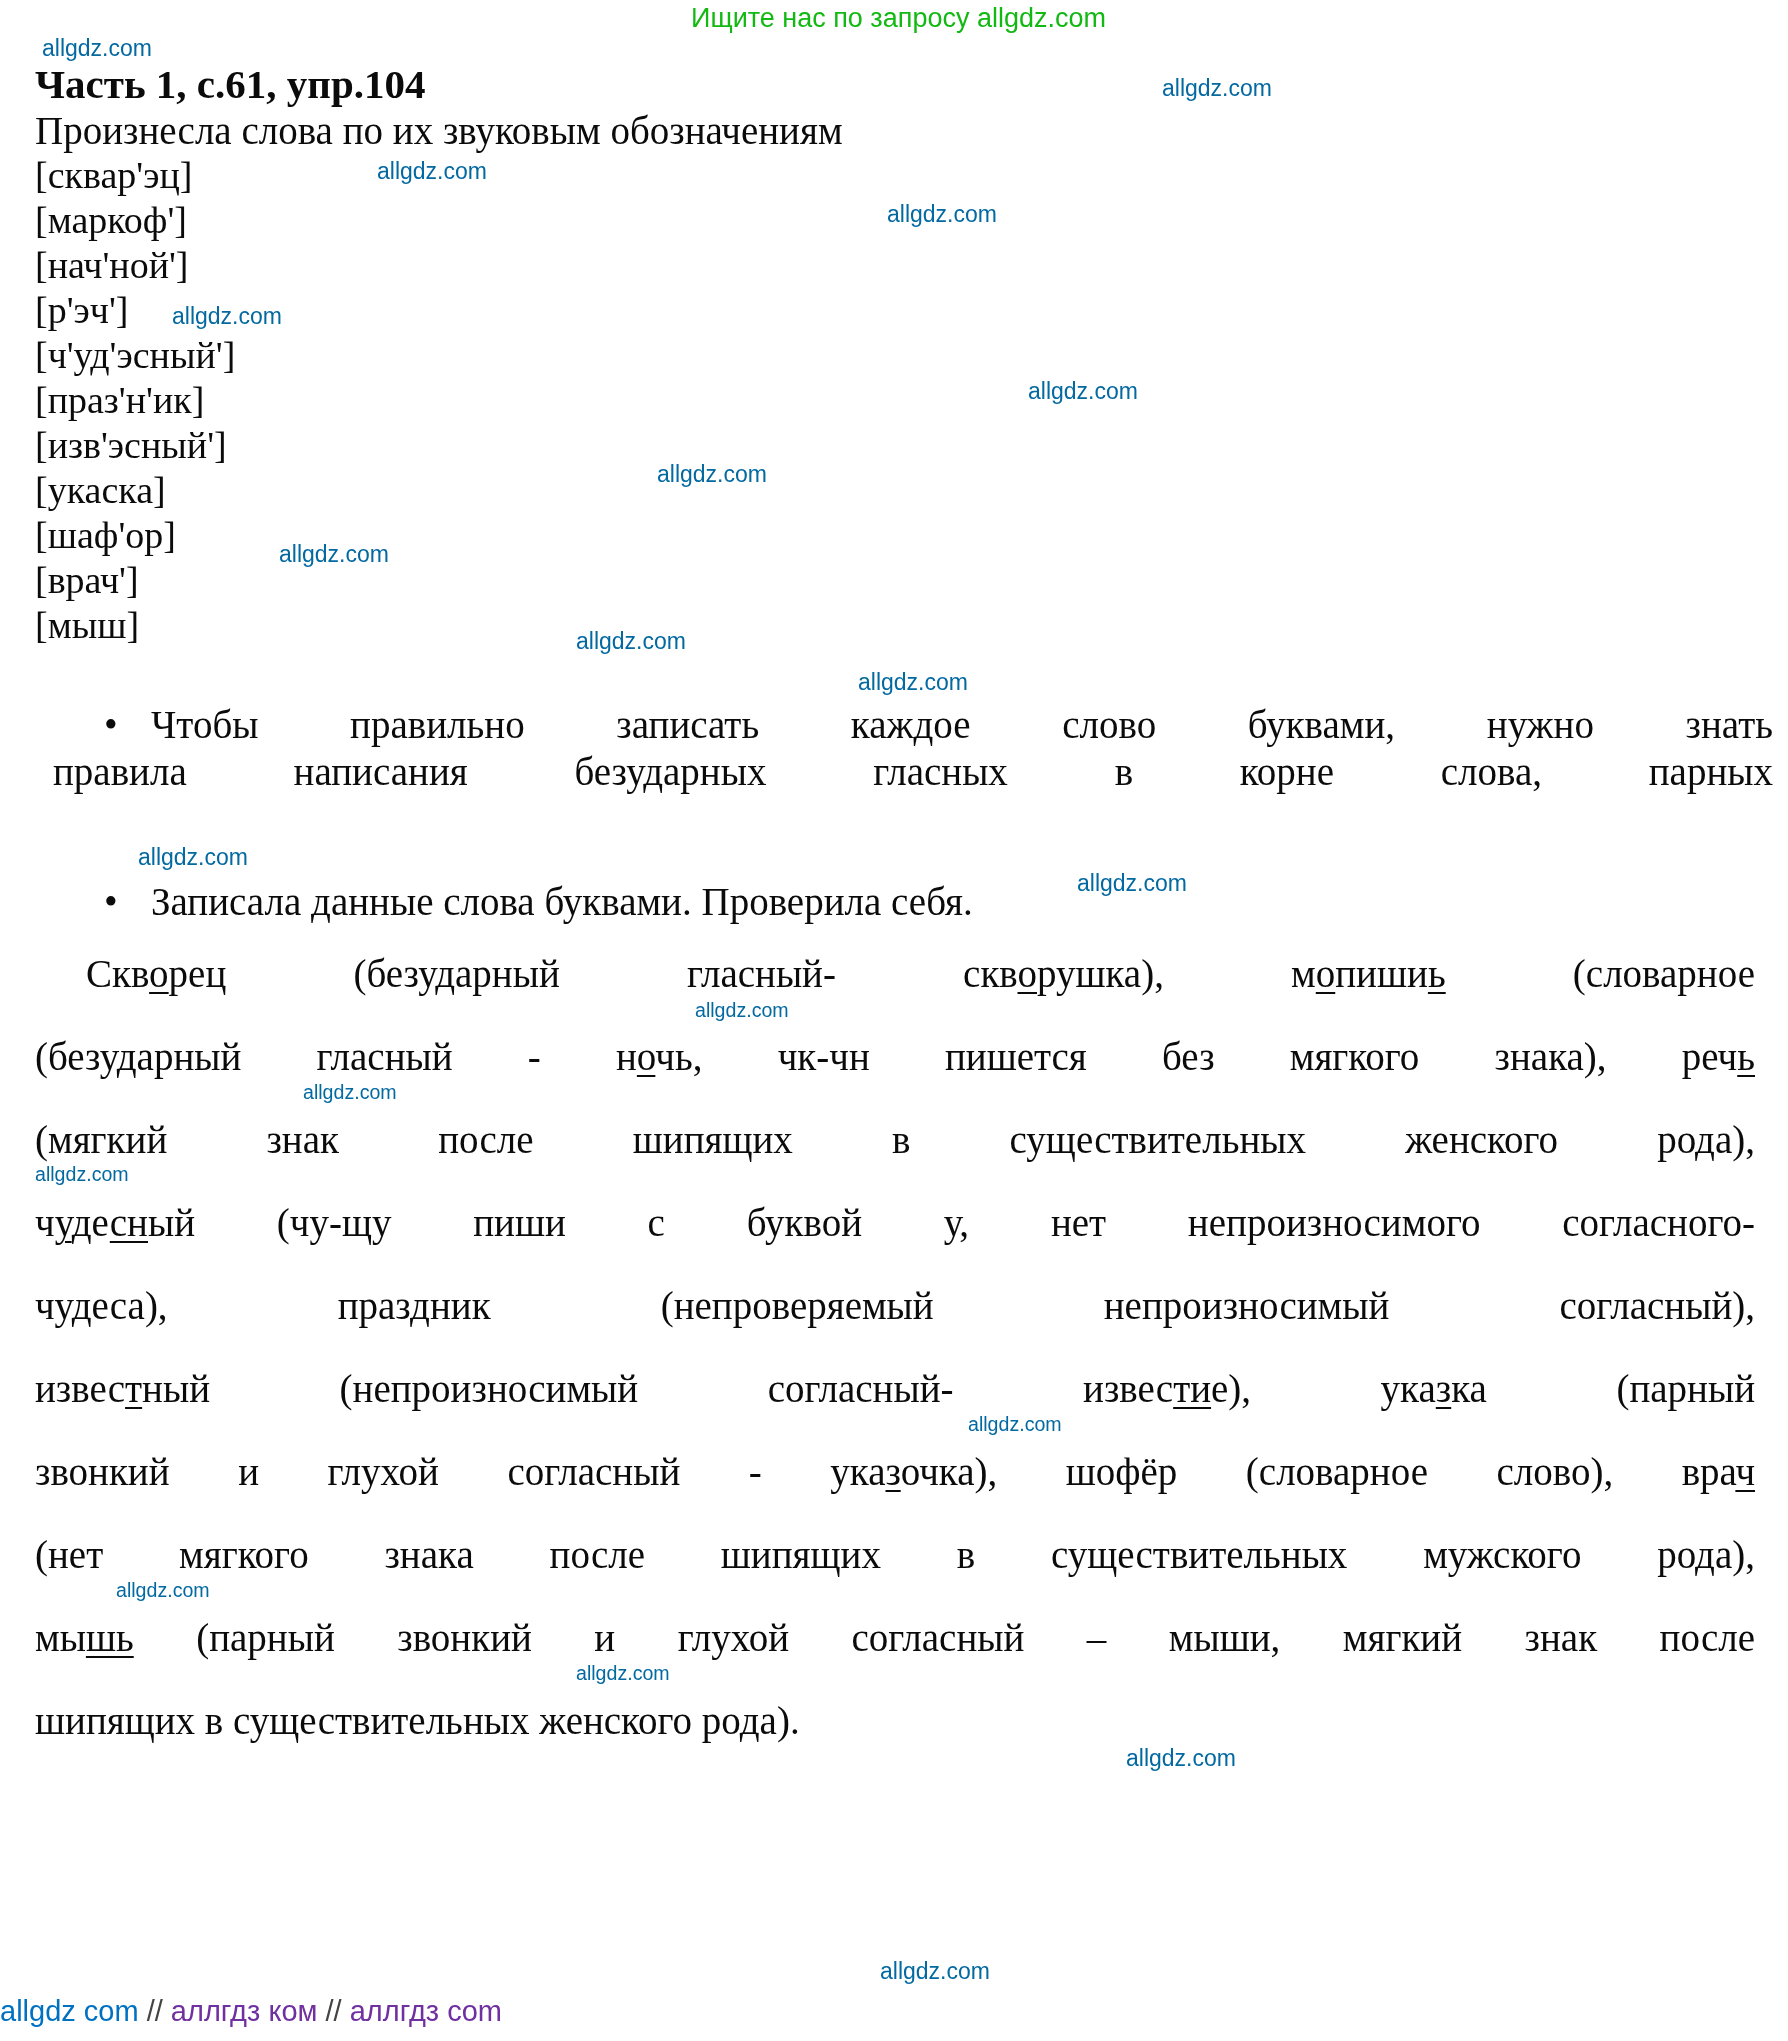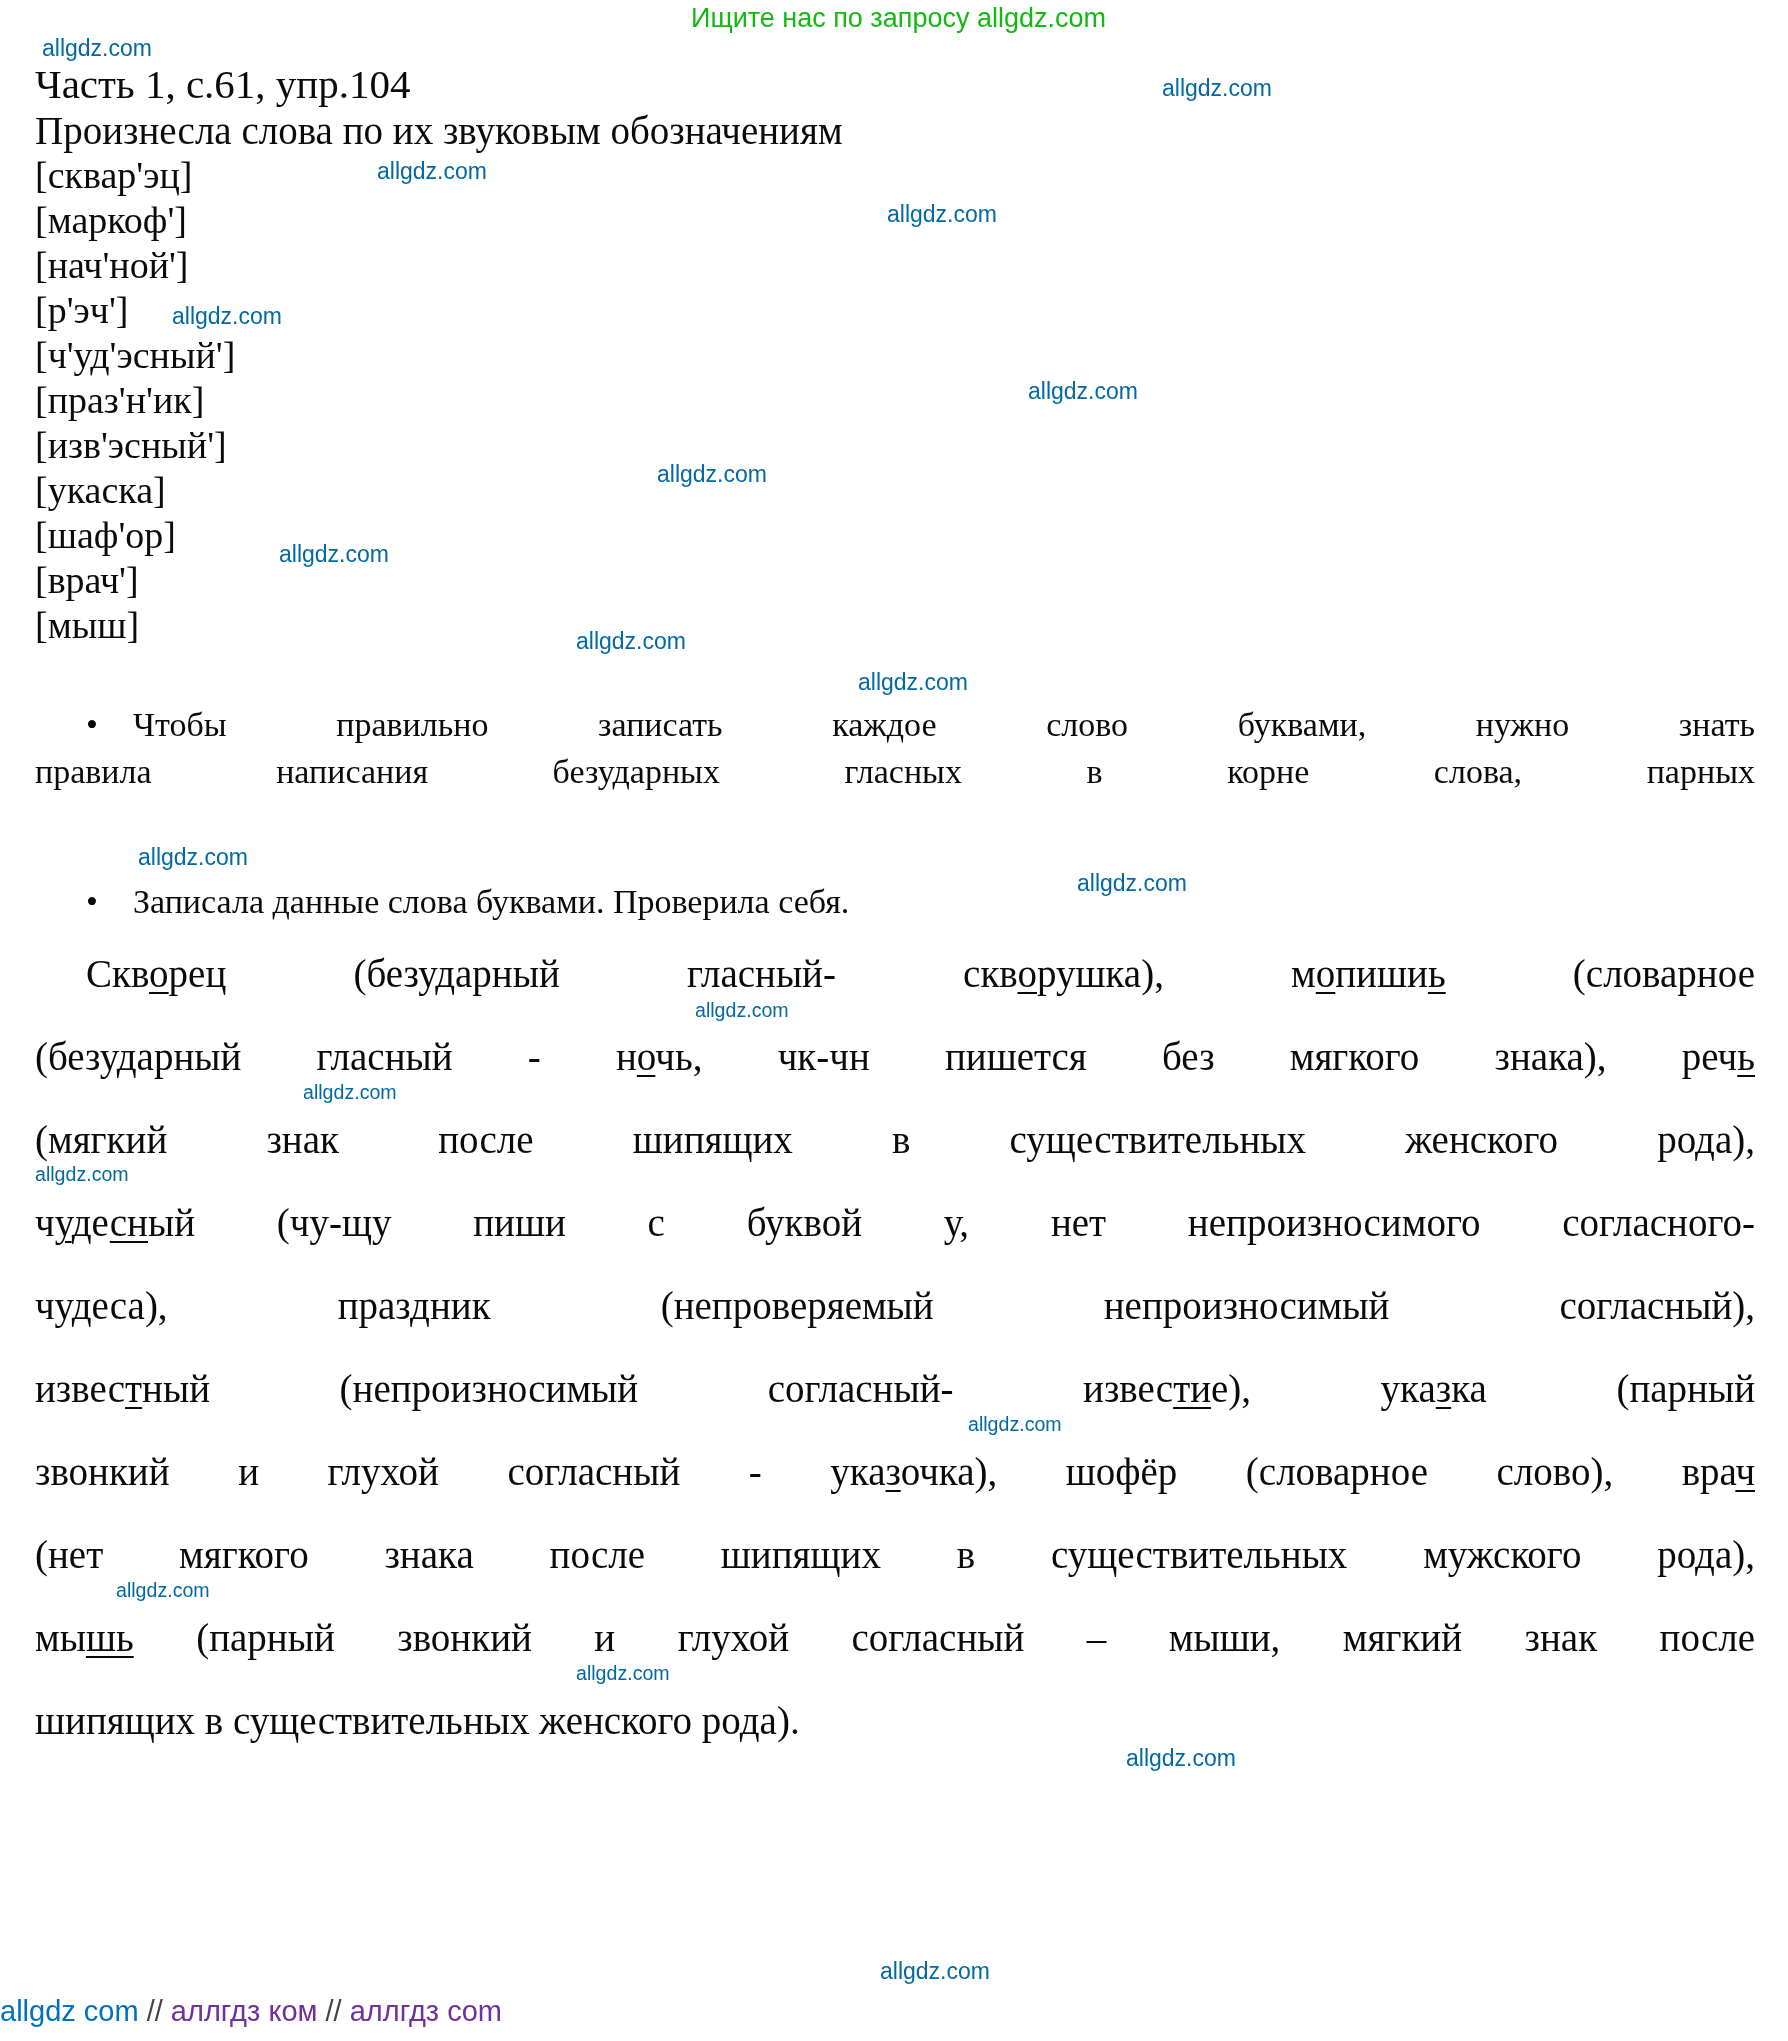--- a/index.html
+++ b/index.html
@@ -25,37 +25,37 @@
     font-family: "Liberation Sans", sans-serif;
     font-size: 23px;
     color: #0369a1;
     white-space: nowrap;
   }
   .wm.sm { font-size: 19.6px; }
   .title {
     position: absolute;
     top: 60px; left: 35px;
     font-size: 41px;
-    font-weight: normal;
+    font-weight: bold;
   }
   .subtitle {
     position: absolute;
     top: 108px; left: 35px;
     font-size: 39px;
   }
   .transcriptions {
     position: absolute;
     top: 153px; left: 35px;
     font-size: 38px;
     line-height: 45px;
   }
   .bullet {
     position: absolute;
-    left: 35px; width: 1720px;
-    font-size: 34px;
+    left: 53px; width: 1720px;
+    font-size: 39px;
   }
   #bullet1 { top: 701px; }
   #bullet2 { top: 878px; }
   .bullet .line {
     line-height: 47px;
     text-align: justify;
     text-align-last: justify;
   }
   .answer {
     position: absolute;

